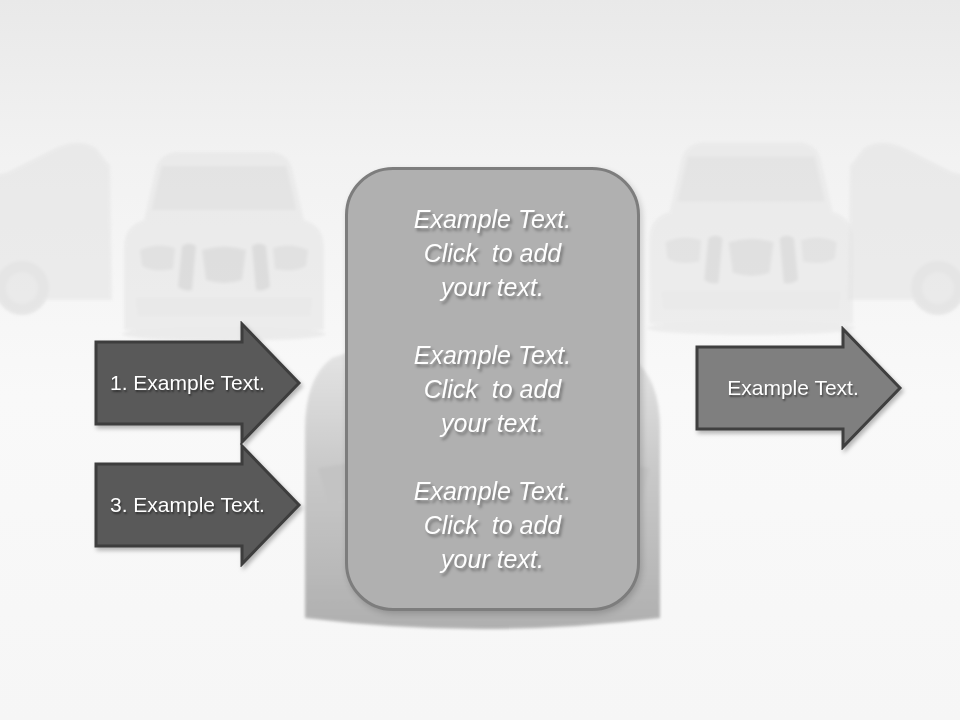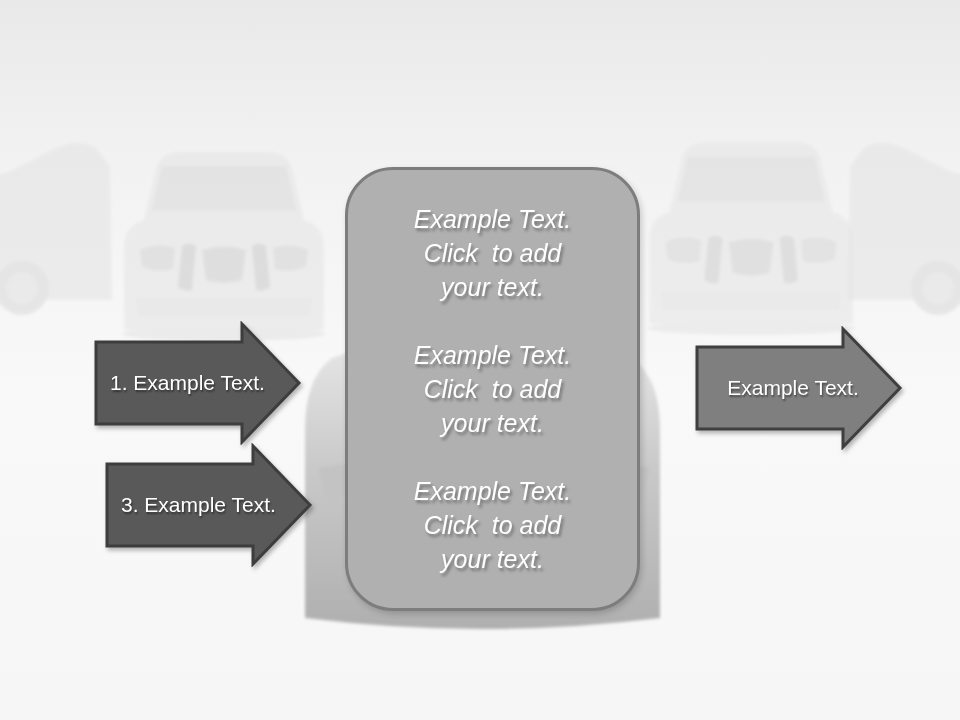--- a/index.html
+++ b/index.html
@@ -36,21 +36,21 @@
   .arrow .shape-light{fill:var(--right-arrow-fill,#7f7f7f);stroke:var(--right-arrow-border,#3f3f3f);stroke-width:3;}
   .arrow .label{
     position:absolute;inset:0;display:flex;align-items:center;
     color:var(--text-color,#fff);font-size:21px;white-space:nowrap;
     text-shadow:1px 2px 2px rgba(0,0,0,.45);
   }
   .arrow.left .label{padding-left:17px;}
   .arrow.right .label{justify-content:center;padding-right:12px;}
   #arrow1{left:93px;top:197px;}
   #arrow2{left:93px;top:321px;}
-  #arrow3{left:104px;top:443px;}
+  #arrow3{left:93px;top:443px;}
   #arrow4{left:694px;top:326px;}
   
   .center-box{
     position:absolute;left:345px;top:167px;width:289px;height:438px;z-index:4;
     background:var(--box-fill,#b0b0b0);
     border:3px solid var(--box-border,#7d7d7d);
     border-radius:48px;
     box-shadow:2px 3px 6px rgba(0,0,0,.18);
     display:flex;flex-direction:column;justify-content:center;align-items:center;gap:34px;
   }

